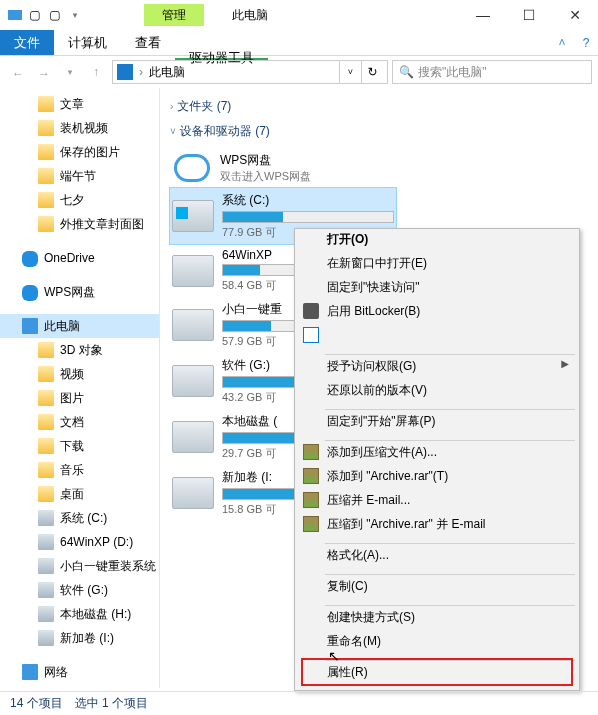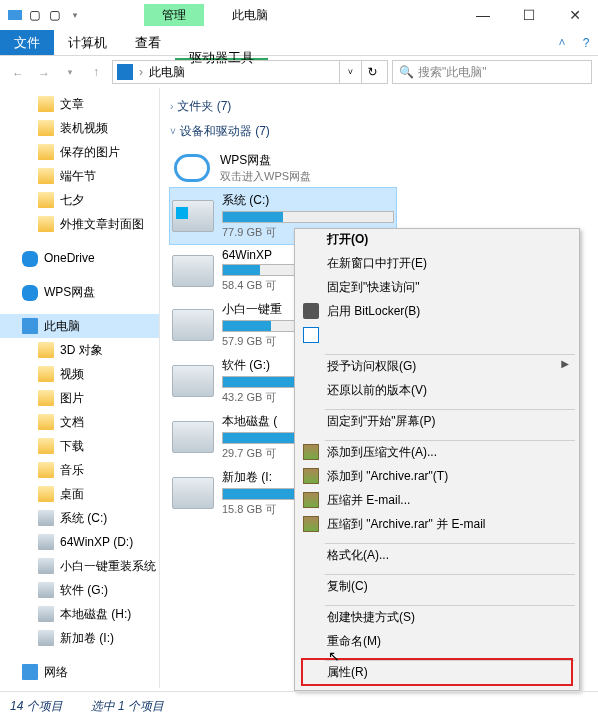--- a/index.html
+++ b/index.html
@@ -1,21 +1,21 @@
 <!DOCTYPE html>
 <html><head>
 <meta charset="utf-8">
 <style>
 * { box-sizing: border-box; margin: 0; padding: 0; font-family: "Segoe UI", "Microsoft YaHei", sans-serif; font-size: 12px; }
 body { width: 598px; height: 715px; background: #fff; position: relative; overflow: hidden; }
 
 .titlebar { height: 30px; display: flex; align-items: center; border-bottom: none; }
 .titlebar .qat { display: flex; align-items: center; gap: 2px; padding-left: 6px; }
 .titlebar .qat .ico { width: 18px; height: 18px; display: flex; align-items: center; justify-content: center; }
-.titlebar .tab-contextual { background: #86efac; height: 22px; padding: 0 18px; display: flex; align-items: center; margin-left: 60px; font-size: 12px; }
+.titlebar .tab-contextual { background: #bef264; height: 22px; padding: 0 18px; display: flex; align-items: center; margin-left: 60px; font-size: 12px; }
 .titlebar .title { margin-left: 28px; font-size: 12px; }
 .titlebar .winctl { margin-left: auto; display: flex; }
 .titlebar .winctl div { width: 46px; height: 28px; display: flex; align-items: center; justify-content: center; font-size: 14px; color: #333; }
 
 .ribbon { height: 26px; display: flex; align-items: stretch; border-bottom: 1px solid #d9d9d9; }
 .ribbon .tab { padding: 0 14px; display: flex; align-items: center; font-size: 13px; cursor: pointer; }
 .ribbon .tab.file { background: #1979ca; color: #fff; }
 .ribbon .tab.ctx { border-bottom: 2px solid #2fa55f; margin-top: 28px; }
 .ribbon .spacer { flex: 1; }
 .ribbon .ctl { width: 24px; display: flex; align-items: center; justify-content: center; color: #4a8ecd; }
@@ -61,21 +61,21 @@
 .ctxmenu .item { display: flex; align-items: flex-start; height: 24px; padding-left: 30px; position: relative; }
 .ctxmenu .item.bold { font-weight: bold; }
 .ctxmenu .item .mico { position: absolute; left: 6px; width: 16px; height: 16px; }
 .ctxmenu .item .arrow { margin-left: auto; margin-right: 8px; color: #555; font-size: 10px; }
 .ctxmenu .sep { height: 1px; background: #d0d0d0; margin: 3px 2px 3px 28px; }
 .ctxmenu .highlight-box { position: absolute; left: 6px; bottom: 4px; right: 6px; height: 28px; border: 2px solid #e02020; pointer-events: none; }
 .rar-ico { background: linear-gradient(#a85,#7a4); border:1px solid #763;}
 .bl-ico { background: #555; border-radius:2px; }
 .wd-ico { background:#fff; border:1px solid #0078d7; }
 
-.status { position: absolute; bottom: 0; left: 0; right: 0; height: 24px; border-top: 1px solid #e0e0e0; display: flex; align-items: flex-end; padding: 0 10px; gap: 28px; color: #1a3e6e; font-size: 12px; font-style: italic; }
+.status { position: absolute; bottom: 0; left: 0; right: 0; height: 24px; border-top: 1px solid #e0e0e0; display: flex; align-items: center; padding: 0 10px; gap: 12px; color: #1a3e6e; font-size: 12px; }
 
 .cursor { position:absolute; left: 328px; top: 648px; font-size:14px; pointer-events:none; }
 </style>
 </head>
 <body>
 
 <div class="titlebar">
   <div class="qat">
     <div class="ico">
         <div style="width:14px;height:10px;background:#3c97e0"></div>

